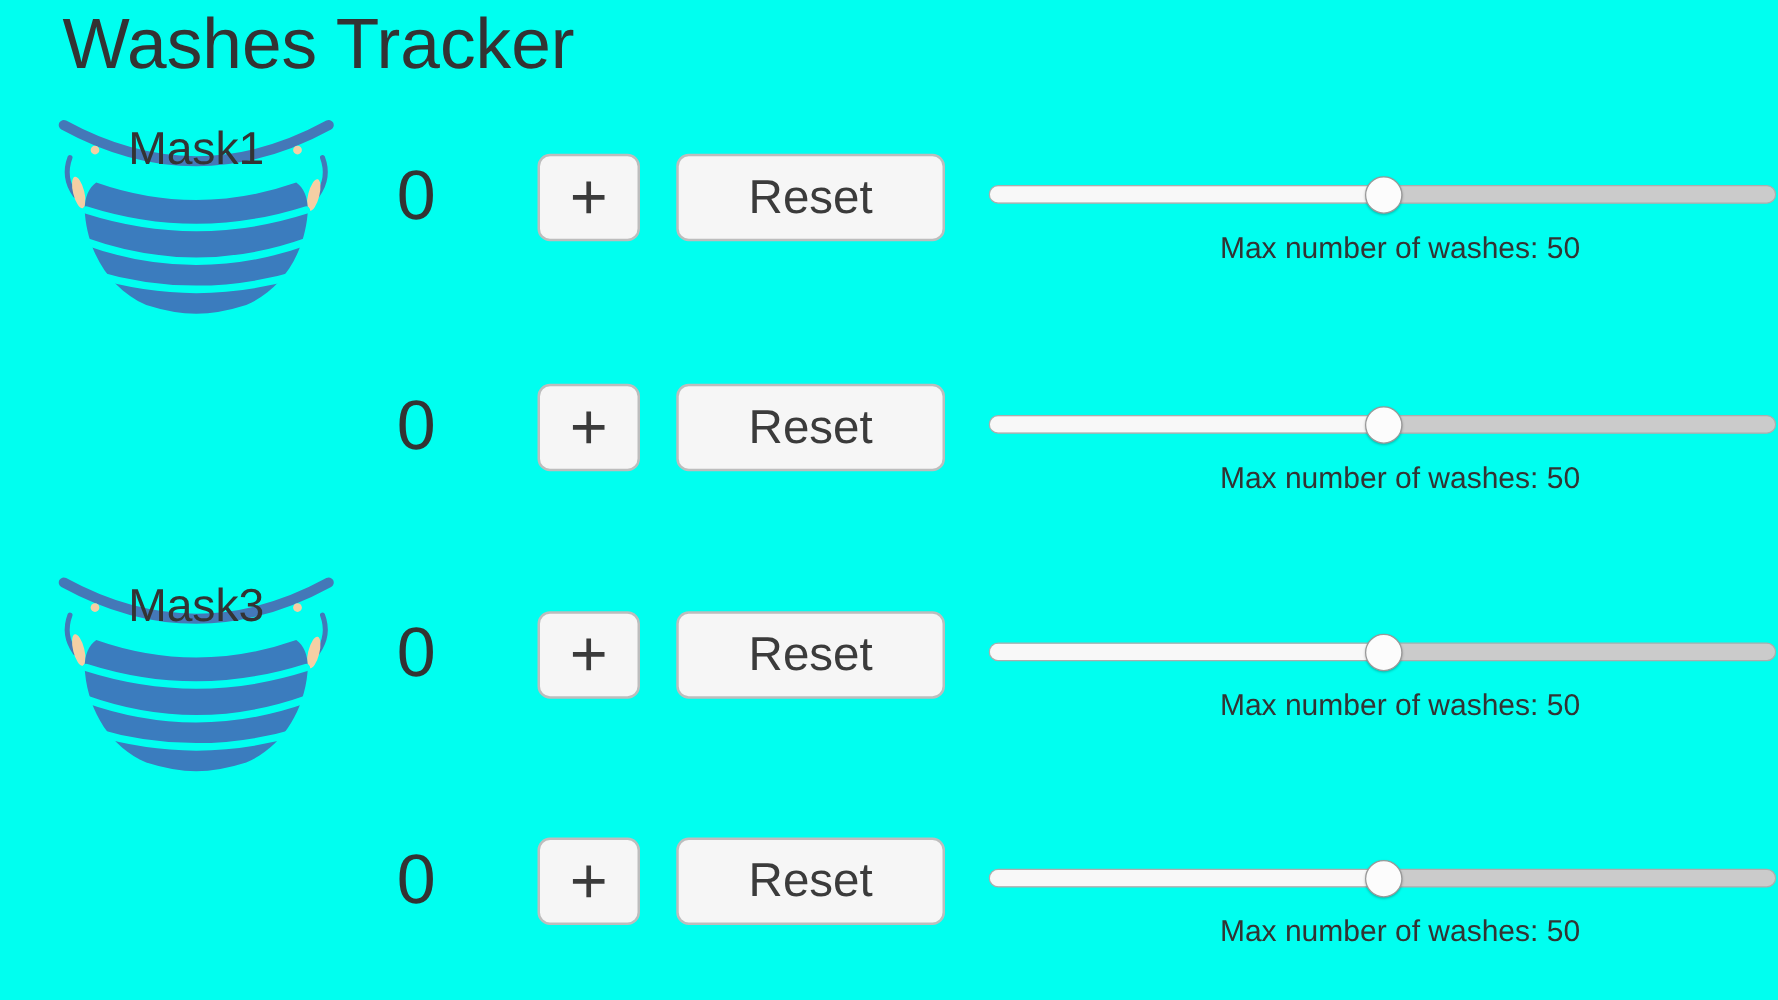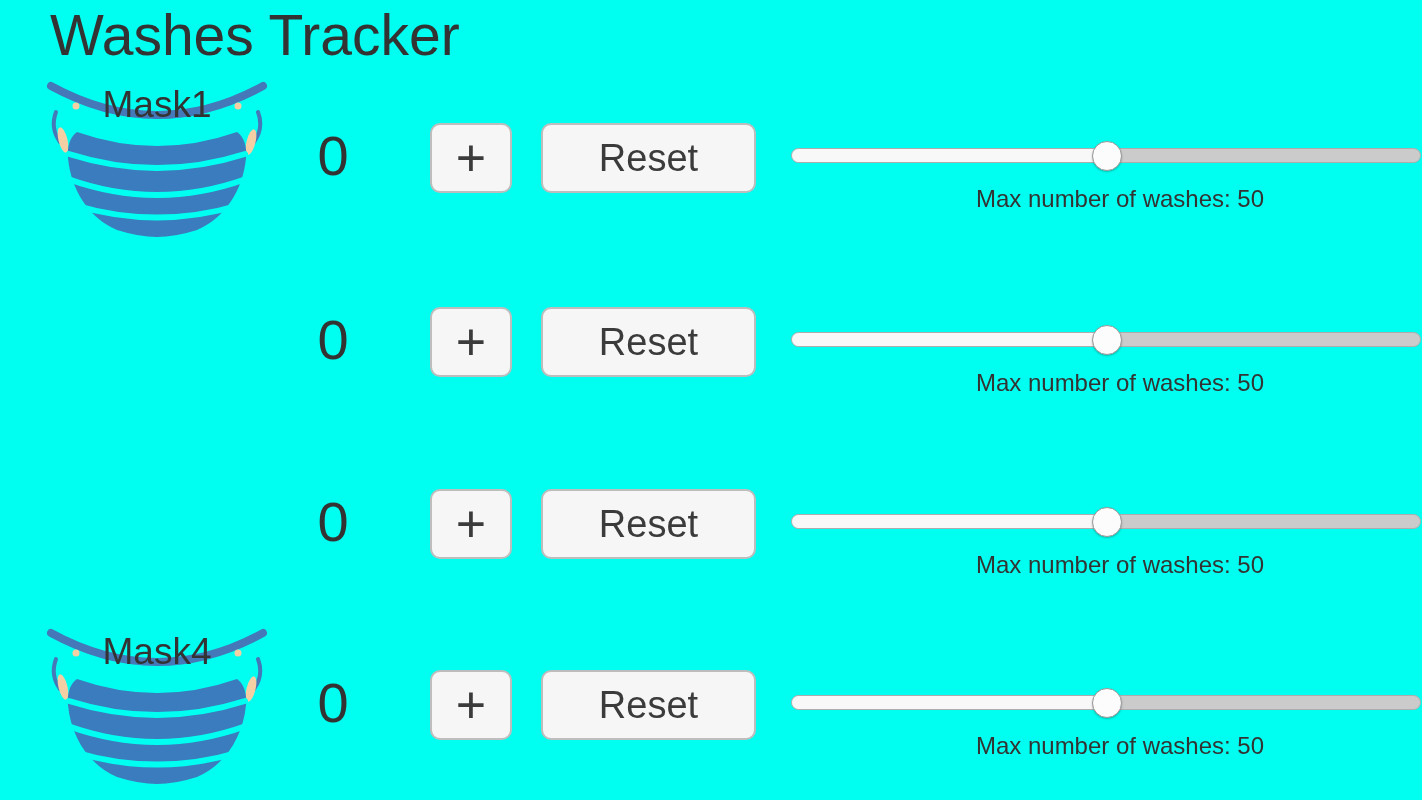--- a/index.html
+++ b/index.html
@@ -23,21 +23,21 @@
   }
   .points {
     position: absolute; right: 18px; top: 2px;
     font-size: 57px; line-height: 1.1; color: var(--text);
     white-space: nowrap;
   }
   .points .points-val { display: inline-block; transform: translateY(5px); }
 
   .row { position: absolute; left: 0; width: 1422px; height: 182px; }
 
-  .mask { position: absolute; left: 16px; top: 2px; width: 224px; height: 160px; }
+  .mask { position: absolute; left: 16px; top: 16px; width: 224px; height: 160px; }
   .mask svg { display: block; width: 224px; height: 160px; }
   .m-body  { fill: var(--mask-blue); }
   .m-strap { stroke: var(--mask-strap); fill: none; stroke-linecap: round; }
   .m-pleat { stroke: var(--background); fill: none; stroke-linecap: round; }
   .m-peach { fill: var(--mask-peach); }
   .mask-label {
     position: absolute; left: 0; top: 4px; width: 100%;
     text-align: center; font-size: 37px; color: var(--text);
   }
 
@@ -128,49 +128,49 @@
     <div class="slider">
       <div class="track">
           <div class="track-fill" style="width: 50%;"></div>
         </div>
       <div class="thumb" style="left: calc(50% - 15px);"></div>
     </div>
     <div class="max-label">Max number of washes: 50</div>
   </div>
 
   <div class="row" style="top:444px">
-    <div class="count">0</div>
-    <button class="btn plus">+</button>
-    <button class="btn reset">Reset</button>
-    <div class="slider">
-      <div class="track">
-          <div class="track-fill" style="width: 50%;"></div>
-        </div>
-      <div class="thumb" style="left: calc(50% - 15px);"></div>
-    </div>
-    <div class="max-label">Max number of washes: 50</div>
-  </div>
-
-  <div class="row" style="top:625px">
     <div class="mask">
       <svg viewBox="0 0 220 160">
         <path class="m-strap" d="M4 6 Q110 64 216 6" stroke-width="8"></path>
         <path class="m-strap" d="M9 32 Q3 48 13 62" stroke-width="4"></path>
         <path class="m-strap" d="M211 32 Q217 48 207 62" stroke-width="4"></path>
         <circle class="m-peach" cx="29" cy="26" r="3.5"></circle>
         <circle class="m-peach" cx="191" cy="26" r="3.5"></circle>
         <ellipse class="m-peach" cx="16" cy="60" rx="4.5" ry="13" transform="rotate(-14 16 60)"></ellipse>
         <ellipse class="m-peach" cx="204" cy="62" rx="4.5" ry="13" transform="rotate(14 204 62)"></ellipse>
         <path class="m-body" d="M30 52 Q110 80 190 52 C197 57 200 66 199 78 C196 110 178 138 150 150 Q128 157 110 157 Q92 157 70 150 C42 138 24 110 21 78 C20 66 23 57 30 52 Z"></path>
         <path class="m-pleat" d="M22 74 Q110 102 198 74" stroke-width="6"></path>
         <path class="m-pleat" d="M21 99 Q110 131 199 99" stroke-width="6"></path>
         <path class="m-pleat" d="M27 125 Q110 150 193 125" stroke-width="6"></path>
       </svg>
-      <div class="mask-label">Mask4</div>
+      <div class="mask-label">Mask3</div>
     </div>
+    <div class="count">0</div>
+    <button class="btn plus">+</button>
+    <button class="btn reset">Reset</button>
+    <div class="slider">
+      <div class="track">
+          <div class="track-fill" style="width: 50%;"></div>
+        </div>
+      <div class="thumb" style="left: calc(50% - 15px);"></div>
+    </div>
+    <div class="max-label">Max number of washes: 50</div>
+  </div>
+
+  <div class="row" style="top:625px">
     <div class="count">0</div>
     <button class="btn plus">+</button>
     <button class="btn reset">Reset</button>
     <div class="slider">
       <div class="track">
           <div class="track-fill" style="width: 50%;"></div>
         </div>
       <div class="thumb" style="left: calc(50% - 15px);"></div>
     </div>
     <div class="max-label">Max number of washes: 50</div>

